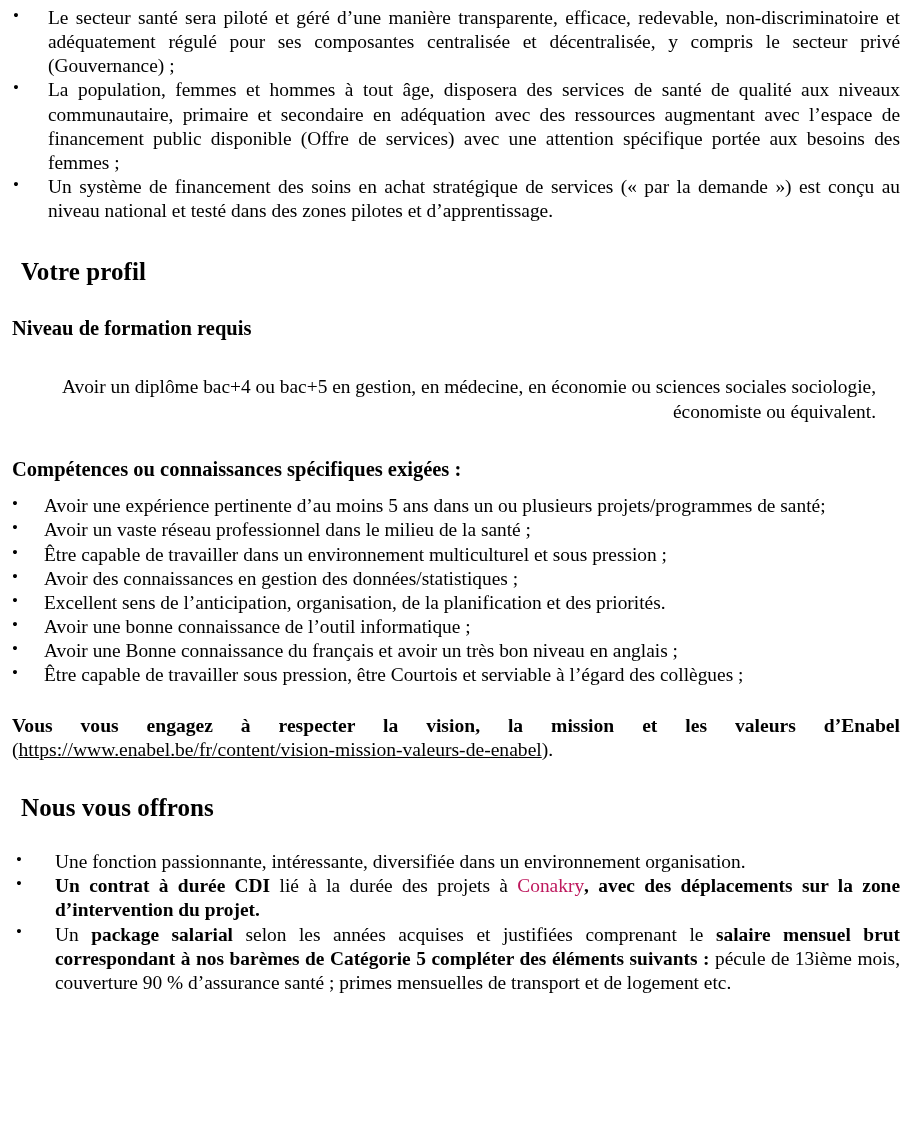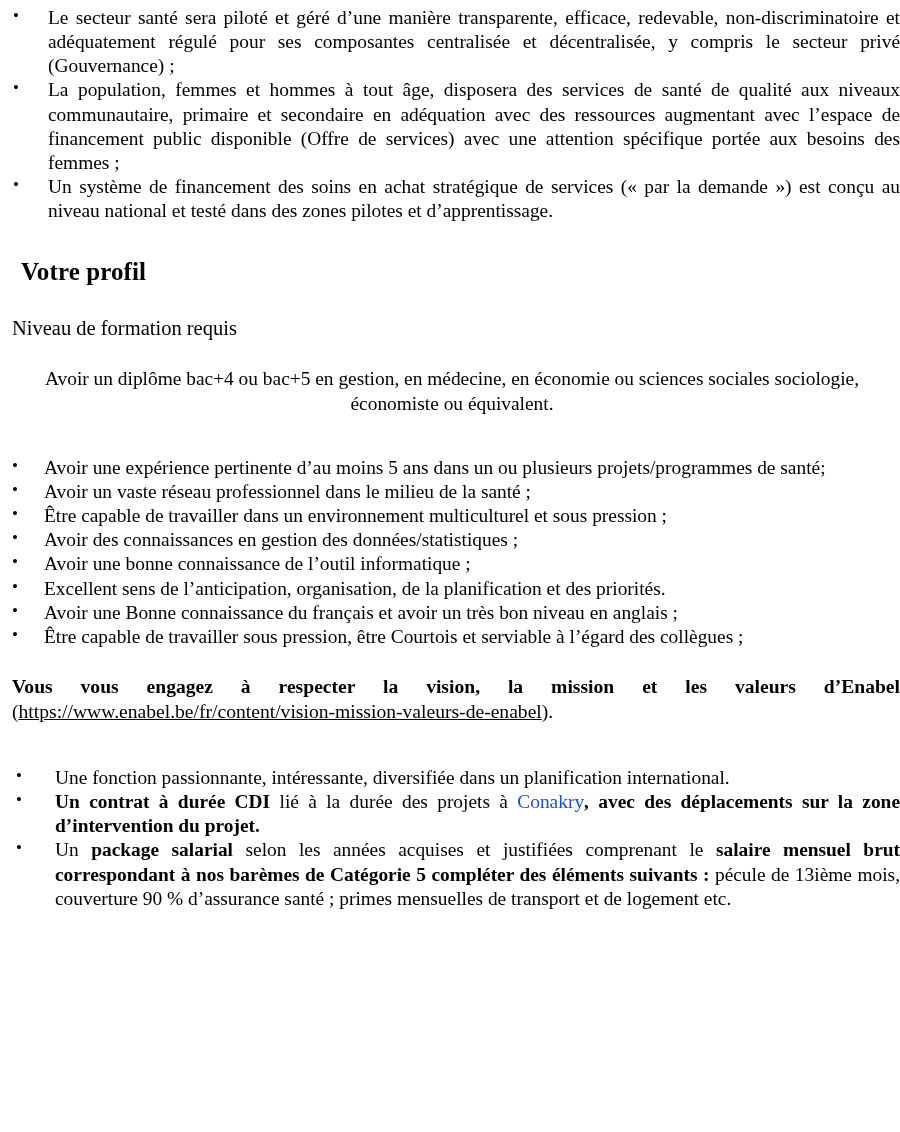--- a/index.html
+++ b/index.html
@@ -62,51 +62,51 @@
   h1.h-main {
     font-size: 25px;
     font-weight: bold;
     margin: 9px;
     padding: 0 0 0 12px;
     line-height: 1.1;
     letter-spacing: 0.1px;
   }
   h2.h-sub {
     font-size: 20.5px;
-    font-weight: normal;
+    font-weight: bold;
     margin: 0;
     padding: 0 0 0 12px;
     line-height: 1.1;
   }
 
   
   p.para {
     font-size: 19.4px;
     line-height: 1.245;
-    margin: 8px;
+    margin: 16px;
     padding: 0 8px 0 12px;
-    text-align: center;
+    text-align: right;
   }
 
   
   p.engage {
     font-size: 19.6px;
     line-height: 1.25;
     margin: 0;
     padding: 0 0 0 12px;
     font-weight: bold;
     text-align: justify;
     text-align-last: left;
   }
   p.engage .url-line {
     font-weight: normal;
   }
   .u { text-decoration: underline; }
 
-  .muted { color: #1d4ed8; }
+  .muted { color: #be185d; }
 
   
   .sp-1 { height: 26px; }
   .sp-2 { height: 22px; }
   .sp-3 { height: 20px; }
   .sp-4 { height: 18px; }
   .sp-5 { height: 14px; }
   .sp-top { height: 6px; }
 </style>
 </head>
@@ -129,42 +129,44 @@
   <div class="sp-2"></div>
 
   <h2 class="h-sub">Niveau de formation requis</h2>
 
   <div class="sp-3"></div>
 
   <p class="para">Avoir un diplôme bac+4 ou bac+5 en gestion, en médecine, en économie ou sciences sociales sociologie, économiste ou équivalent.</p>
 
   <div class="sp-4"></div>
 
+  <h2 class="h-sub">Compétences ou connaissances spécifiques exigées :</h2>
 
   <div class="sp-5"></div>
 
   <ul class="blist list-skills">
     <li>Avoir une expérience pertinente d’au moins 5 ans dans un ou plusieurs projets/programmes de santé;</li>
     <li> Avoir un vaste réseau professionnel dans le milieu de la santé ;</li>
     <li>Être capable de travailler dans un environnement multiculturel et sous pression ;</li>
     <li>Avoir des connaissances en gestion des données/statistiques ;</li>
+    <li>Excellent sens de l’anticipation, organisation, de la planification et des priorités.</li>
     <li>Avoir une bonne connaissance de l’outil informatique ;</li>
-    <li>Excellent sens de l’anticipation, organisation, de la planification et des priorités.</li>
     <li>Avoir une Bonne connaissance du français et avoir un très bon niveau en anglais ;</li>
     <li>Être capable de travailler sous pression, être Courtois et serviable à l’égard des collègues ;</li>
   </ul>
 
   <div class="sp-1"></div>
 
   <p class="engage"><span>Vous vous engagez à respecter la vision, la mission et les valeurs d’Enabel</span><span class="url-line"> <span>(</span><a class="u" href="#" style="color:#000;">https://www.enabel.be/fr/content/vision-mission-valeurs-de-enabel</a><span>).</span></span></p>
 
   <div class="sp-2"></div>
 
+  <h1 class="h-main">Nous vous offrons</h1>
 
   <div class="sp-3"></div>
 
   <ul class="blist list-offers">
-    <li><span>Une fonction passionnante, intéressante, diversifiée dans un planification international.</span></li>
+    <li><span>Une fonction passionnante, intéressante, diversifiée dans un environnement organisation.</span></li>
     <li><span style="font-weight: bold;">Un contrat à durée CDI</span><span> lié à la durée des projets à </span><span class="muted">Conakry</span><span style="font-weight: bold;">, avec des déplacements sur la zone d’intervention du projet.</span></li>
     <li><span>Un </span><span style="font-weight: bold;">package salarial</span><span> selon les années acquises et justifiées comprenant le </span><span style="font-weight: bold;">salaire mensuel brut correspondant à nos barèmes de Catégorie 5 compléter des éléments suivants :</span><span> pécule de 13ième mois, couverture 90 % d’assurance santé ; primes mensuelles de transport et de logement etc.</span></li>
   </ul>
 
 </div>
 
 </body></html>

